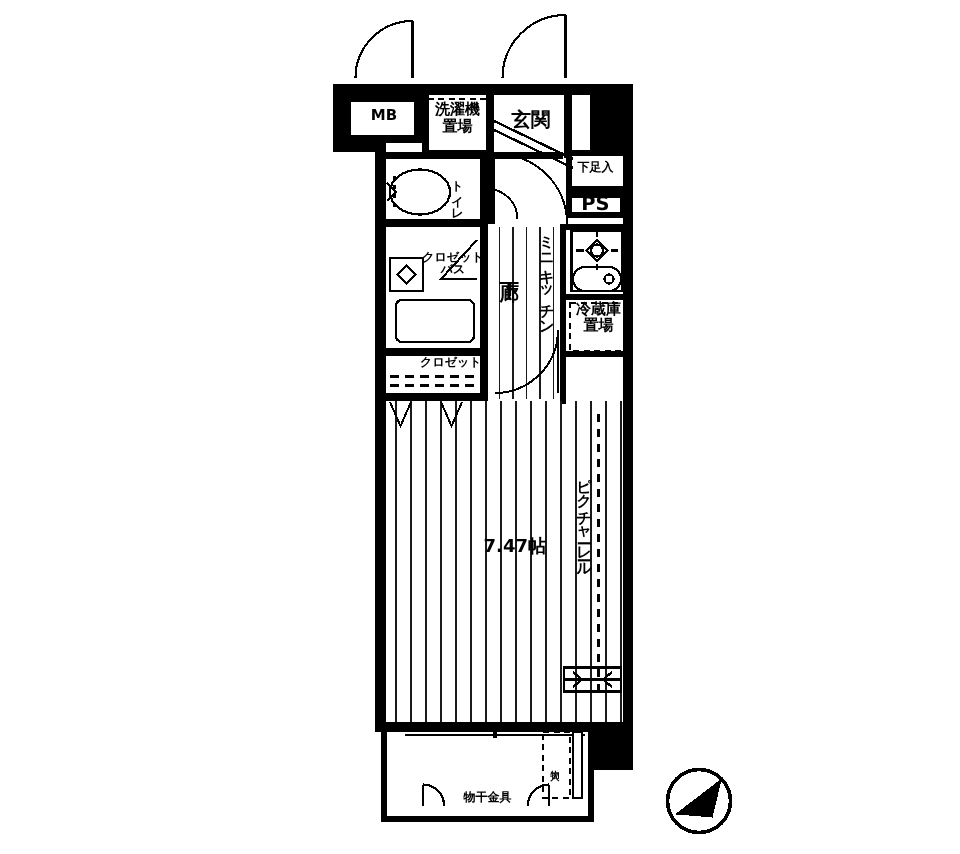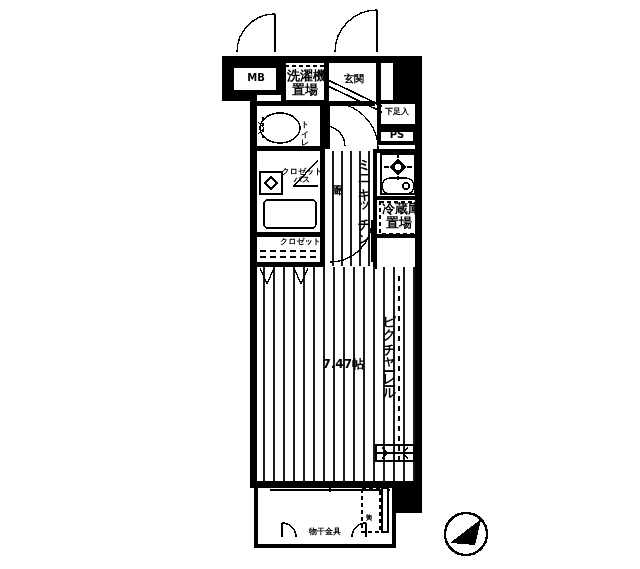--- a/index.html
+++ b/index.html
@@ -21,23 +21,23 @@
     letter-spacing:0px;
     text-align:center;
   }
   .lbl.vert{
     writing-mode:vertical-rl;
     text-orientation:upright;
     white-space:pre;
     line-height:1.0;
   }
   .t6{font-size:6px;}
-  .t7{font-size:13px;}
+  .t7{font-size:10px;}
   .t8{font-size:8px;}
-  .t9{font-size:10px;}
+  .t9{font-size:13px;}
   .t10{font-size:10px;}
   .t12{font-size:12px;text-align:right;}
   .t13{font-size:13px;}
 </style>
 </head>
 <body>
 
 <div id="plan">
 
   <svg width="640" height="569" viewBox="0 0 640 569" shape-rendering="crispEdges">

